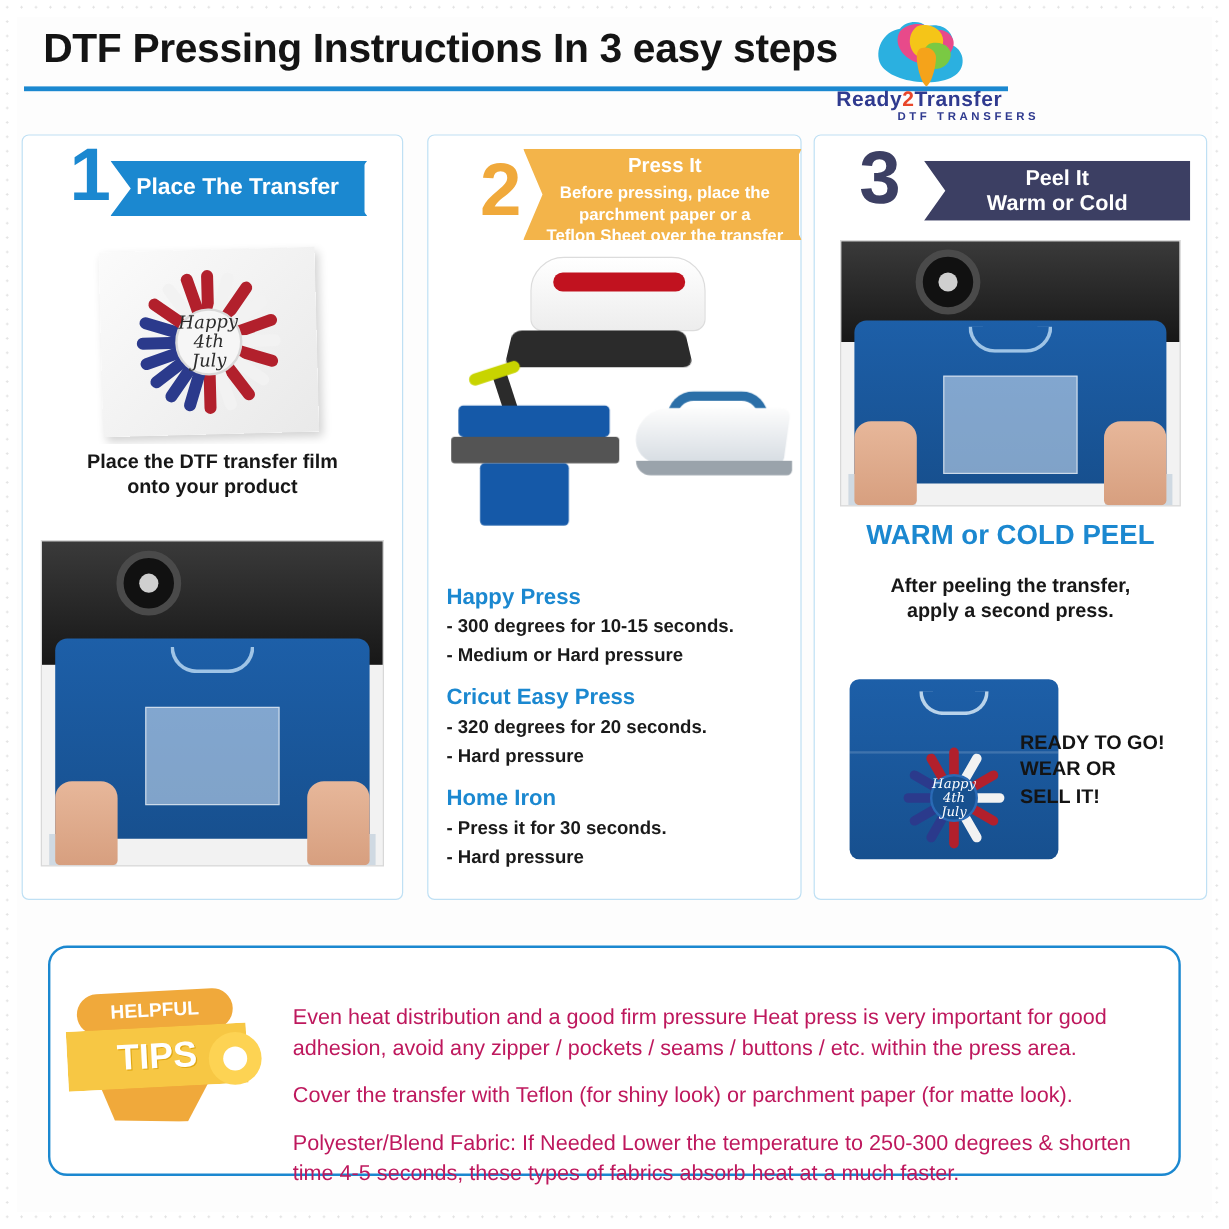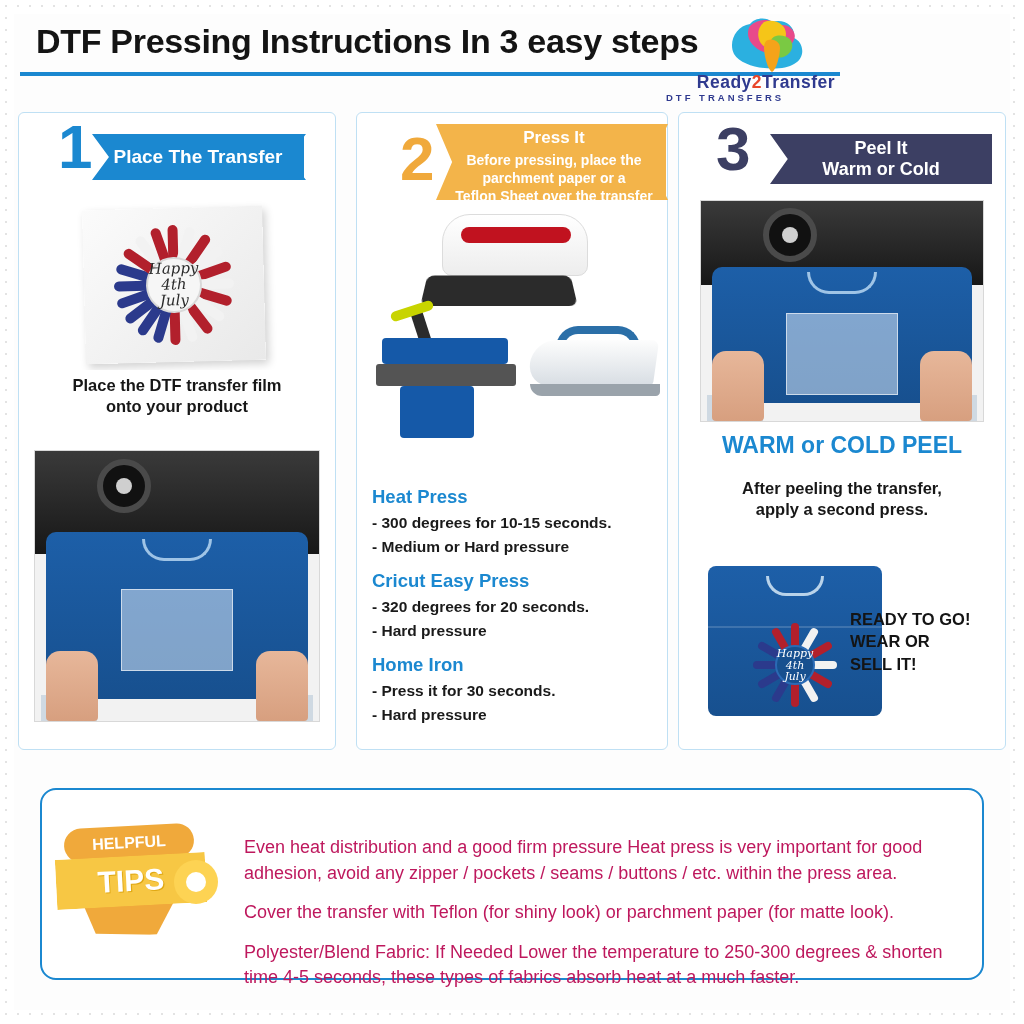--- a/index.html
+++ b/index.html
@@ -43,21 +43,21 @@
   .logo {
     position: absolute; right: 26px; top: 16px; width: 200px; height: 88px;
   }
   .logo-splash { position: absolute; left: 58px; top: 0px; width: 86px; height: 56px; }
   .logo-name {
     position: absolute; left: 0; top: 56px; width: 200px; text-align: center;
     font-size: 17.5px; font-weight: bold; color: #2f3a8f; letter-spacing: 0.5px;
   }
   .logo-name .two { color: #e8462a; }
   .logo-sub {
-    position: absolute; left: 0; top: 76px; width: 200px; text-align: left;
+    position: absolute; left: 0; top: 76px; width: 200px; text-align: right;
     font-size: 9.5px; font-weight: bold; color: #2f3a8f; letter-spacing: 3px;
   }
 
   
   .card {
     position: absolute;
     background: #ffffff;
     border: 1px solid #bfe0f4;
     border-radius: 6px;
   }
@@ -447,21 +447,21 @@
       <div class="ep-hp-body"></div>
     </div>
     <div class="ep-iron">
       <div class="ep-iron-handle"></div>
       <div class="ep-iron-body"></div>
       <div class="ep-iron-sole"></div>
     </div>
   </div>
 
   <div class="settings">
-    <div class="set-head">Heat Press</div>
+    <div class="set-head">Happy Press</div>
     <div class="set-line">- 300 degrees for 10-15 seconds.</div>
     <div class="set-line">- Medium or Hard pressure</div>
 
     <div class="set-head">Cricut Easy Press</div>
     <div class="set-line">- 320 degrees for 20 seconds.</div>
     <div class="set-line">- Hard pressure</div>
 
     <div class="set-head">Home Iron</div>
     <div class="set-line">- Press it for 30 seconds.</div>
     <div class="set-line">- Hard pressure</div>

